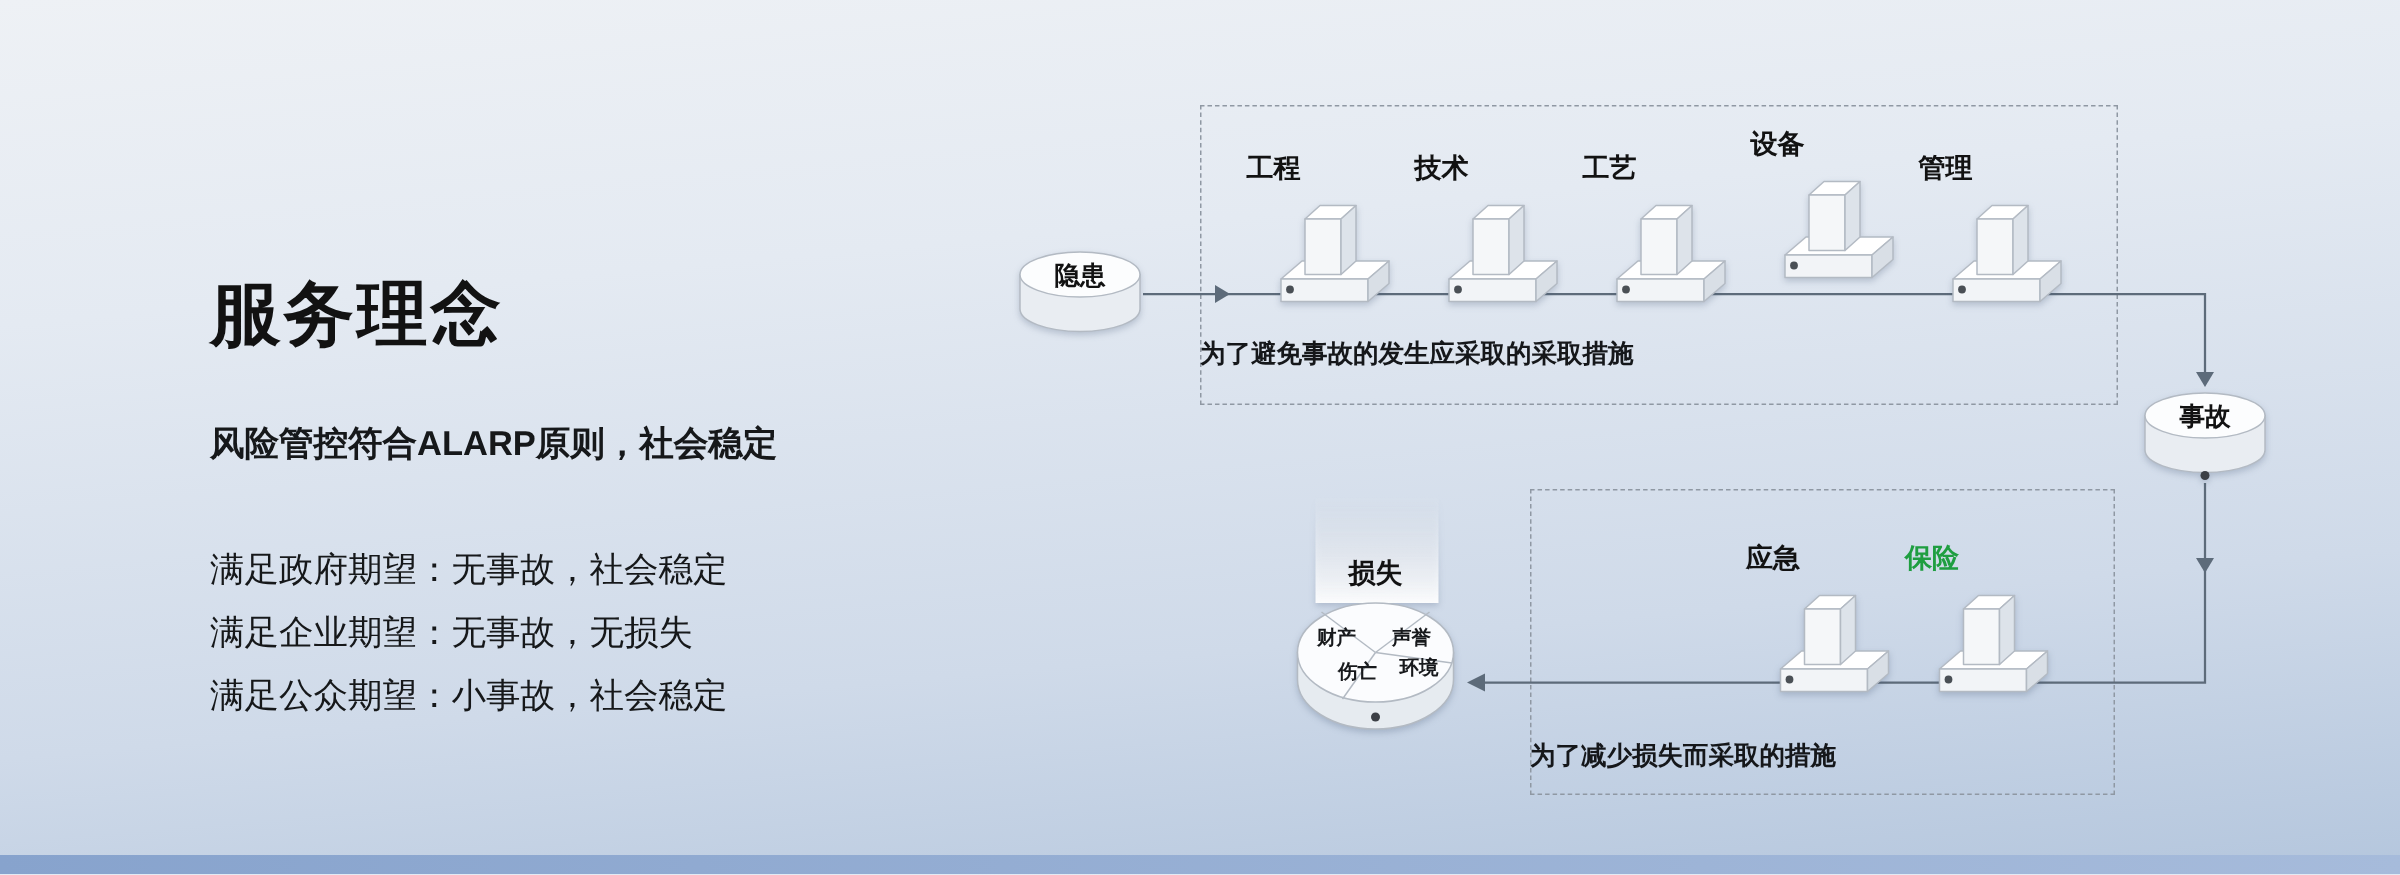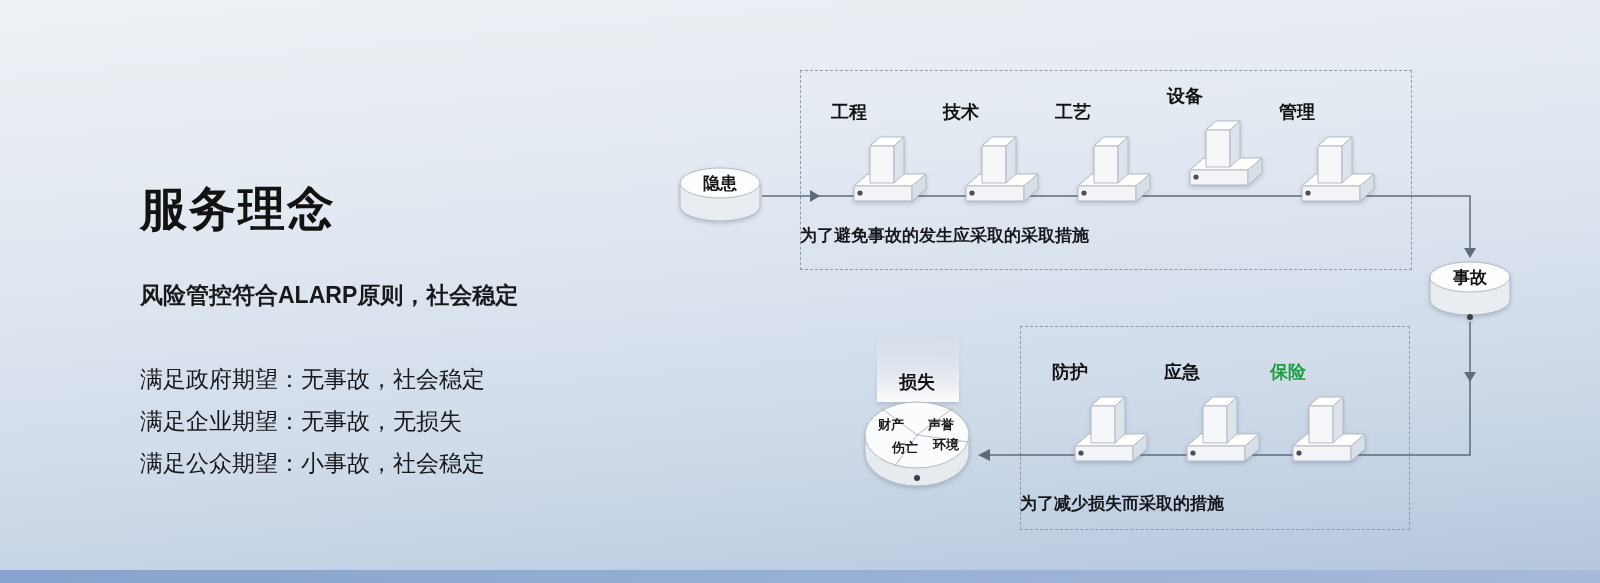--- a/index.html
+++ b/index.html
@@ -152,26 +152,20 @@
   </div>
   <div class="barrier" style="left:1279px; top:100px;">
     <div class="barrier-label">管理</div>
     <svg class="block-svg" width="92" height="84">
         <use href="#blk"></use>
       </svg>
   </div>
 
   <div class="caption prevention-caption">为了避免事故的发生应采取的采取措施</div>
 
-  <div class="barrier" style="left:1052px; top:360px;">
-    <div class="barrier-label">防护</div>
-    <svg class="block-svg" width="92" height="84">
-        <use href="#blk"></use>
-      </svg>
-  </div>
   <div class="barrier" style="left:1164px; top:360px;">
     <div class="barrier-label">应急</div>
     <svg class="block-svg" width="92" height="84">
         <use href="#blk"></use>
       </svg>
   </div>
   <div class="barrier" style="left:1270px; top:360px;">
     <div class="barrier-label green">保险</div>
     <svg class="block-svg" width="92" height="84">
         <use href="#blk"></use>

